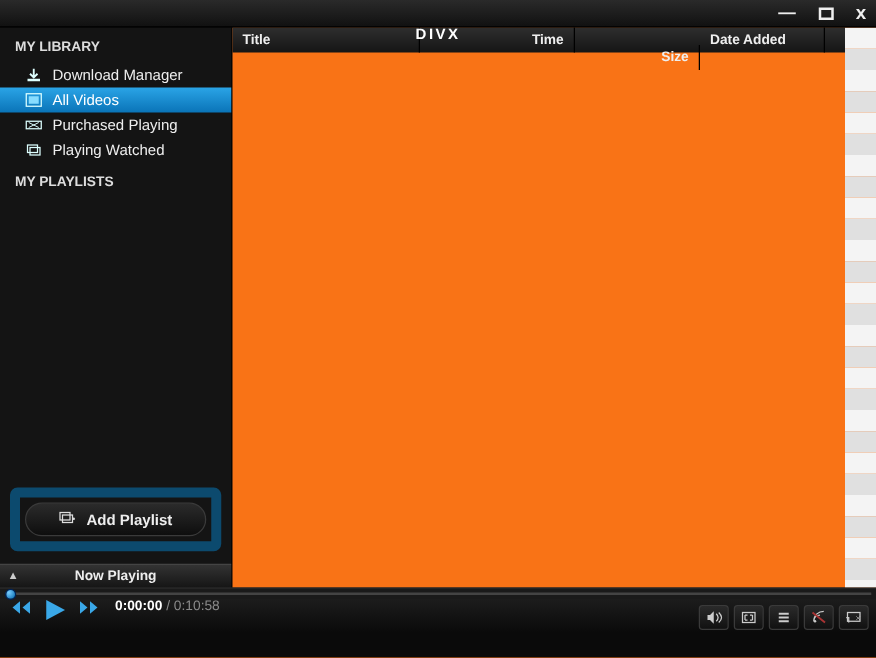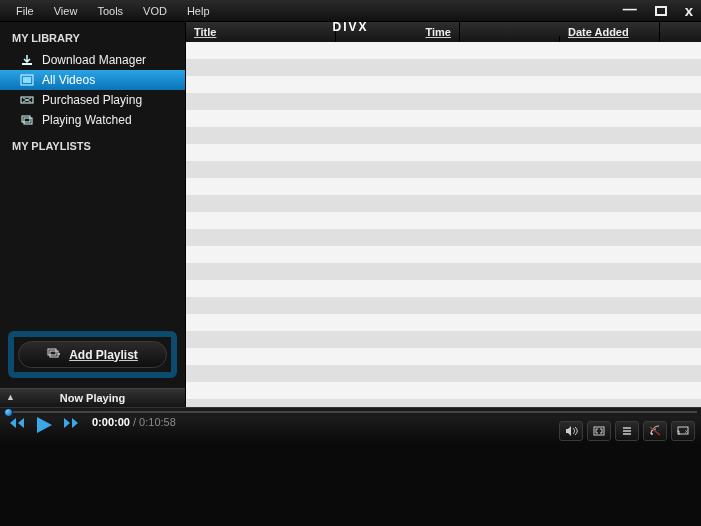--- a/index.html
+++ b/index.html
@@ -26,21 +26,21 @@
     position: absolute; right: 8px; top: 0; display: flex; gap: 18px; align-items: center; height: 100%;
     font-size: 14px; color: #eee;
   }
   .winctrls span { cursor: default; }
   .winctrls .min { font-weight: bold; position: relative; top: -2px; }
   .winctrls .max { width: 12px; height: 10px; border: 2px solid #eee; display:inline-block; }
   .winctrls .close { font-weight: bold; font-size: 15px; }
 
   
   .main {
-    display: flex; height: 385px;
+    display: flex; height: 448px;
   }
 
   
   .sidebar {
     width: 186px; background: #141414; display: flex; flex-direction: column;
     border-right: 1px solid #000;
   }
   .side-section-title {
     color: #ddd; font-size: 11px; font-weight: bold;
     padding: 10px 10px 6px 12px;
@@ -57,24 +57,23 @@
   .side-icon {
     width: 14px; height: 12px; display: inline-flex; align-items:center; justify-content:center;
     color: #cfe;
     font-size: 10px;
   }
   .sidebar-fill { flex: 1; }
   .add-playlist-wrap {
     padding: 6px 8px 10px 8px;
   }
   .add-playlist-btn {
-    border: 6px solid #0c4a6e;
+    border: 8px solid #0c4a6e;
     border-radius: 6px;
     padding: 4px;
-    text-decoration: underline;
   }
   .add-playlist-inner {
     background: linear-gradient(#2b2b2b, #0e0e0e);
     border: 1px solid #3a3a3a;
     border-radius: 14px;
     color: #eee; font-size: 12px; font-weight: bold;
     padding: 5px 12px;
     display: flex; align-items: center; gap: 8px; justify-content:center;
     cursor: default;
   }
@@ -83,21 +82,21 @@
     border-top: 1px solid #444;
     color: #eee; font-size: 11px; font-weight: bold;
     text-align: center; padding: 3px 0;
     position: relative;
   }
   .now-playing-bar .arrow {
     position: absolute; left: 6px; top: 3px; font-size: 9px; color: #ccc;
   }
 
   
-  .content { flex: 1; background: #8b5cf6; display:flex; flex-direction: column; text-decoration: underline; }
+  .content { flex: 1; background: #f97316; display:flex; flex-direction: row; }
   .col-headers {
     height: 20px; background: linear-gradient(#2e2e2e, #151515);
     display: flex; color: #eee; font-size: 11px; font-weight: bold;
     align-items: center;
   }
   .col { padding: 0 8px; border-right: 1px solid #000; height: 100%; display:flex; align-items:center; }
   .col.title { flex: 0 0 150px; }
   .col.time { flex: 0 0 120px; justify-content:flex-end; }
   .col.size { flex: 0 0 100px; justify-content:flex-end;margin-top:28px; }
   .col.date { flex: 0 0 100px; }
@@ -141,27 +140,20 @@
     width:24px; height:20px; background: linear-gradient(#2a2a2a,#111);
     border:1px solid #3a3a3a; border-radius:3px;
     display:flex; align-items:center; justify-content:center;
     color:#ccc; font-size:11px;
   }
 </style>
 </head>
 <body>
 
 <div class="titlebar">
-  <div class="menu">
-    <div class="menu-item">File</div>
-    <div class="menu-item">View</div>
-    <div class="menu-item">Tools</div>
-    <div class="menu-item">VOD</div>
-    <div class="menu-item">Help</div>
-  </div>
   <div class="logo">DIVX</div>
   <div class="winctrls">
     <span class="min">—</span>
     <span class="max"></span>
     <span class="close">x</span>
   </div>
 </div>
 
 <div class="main">
   <div class="sidebar">

